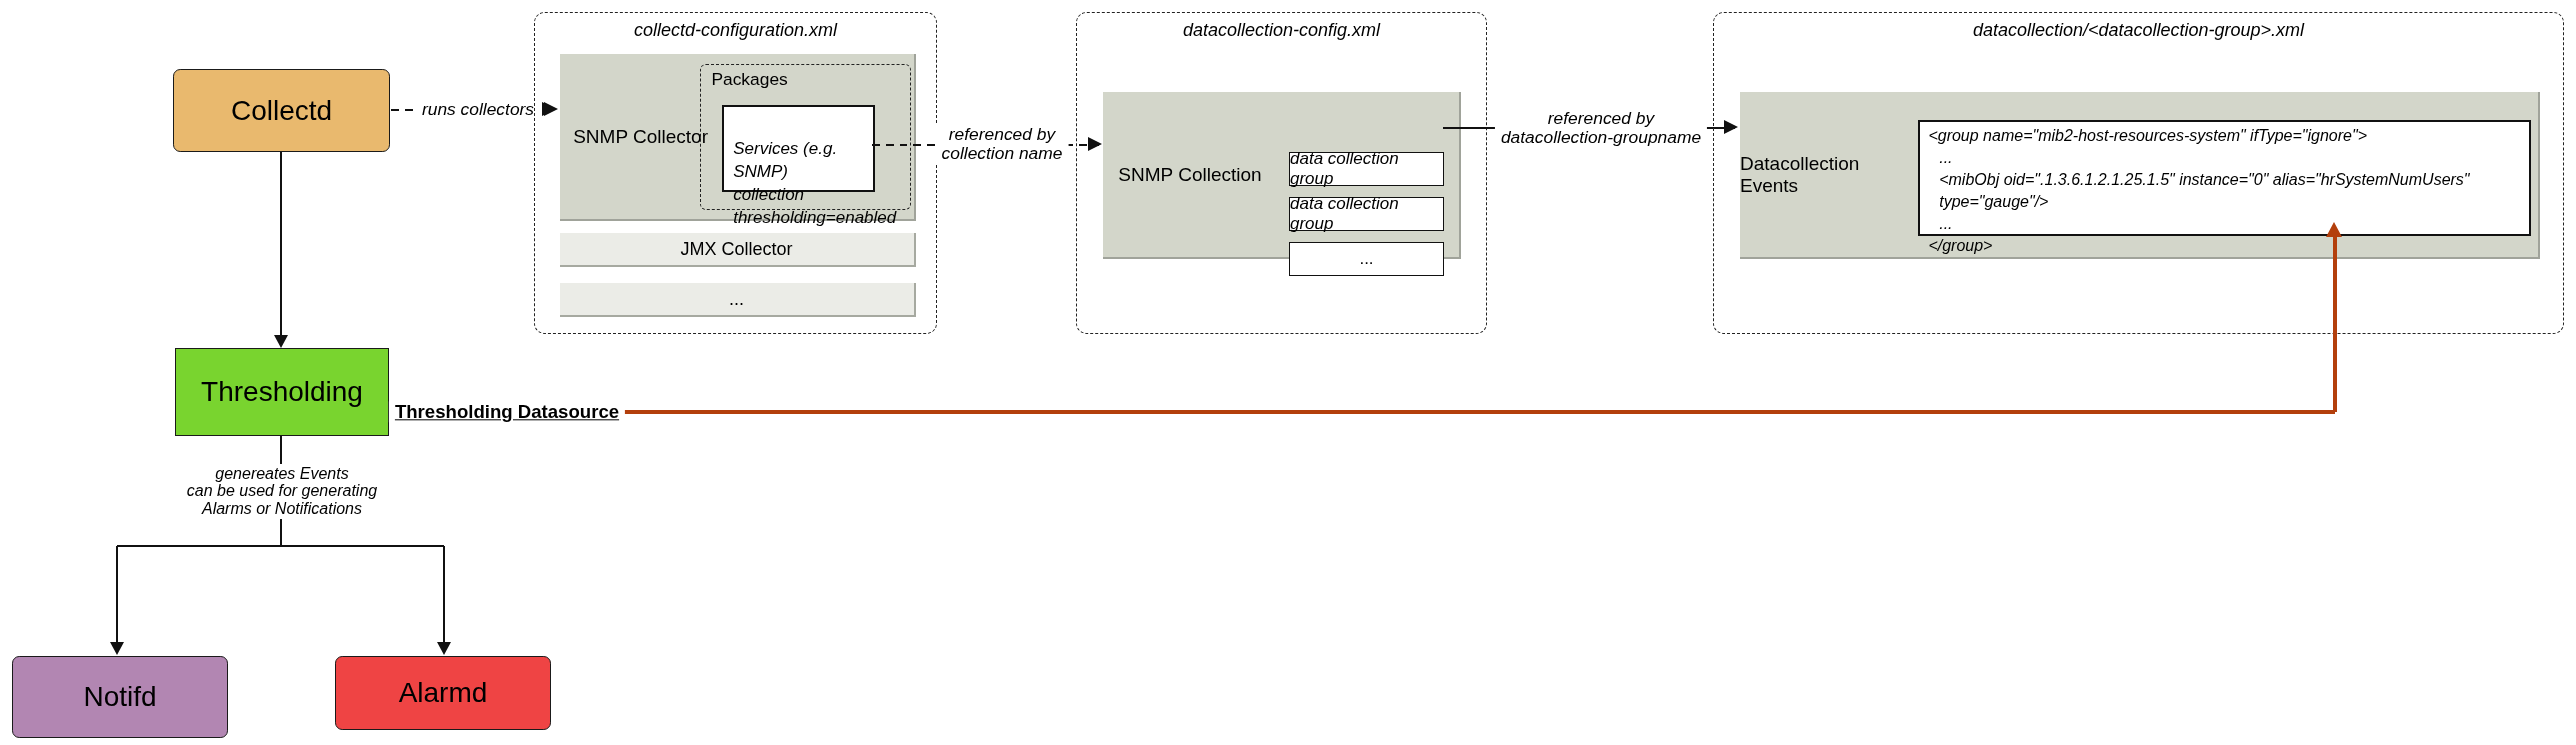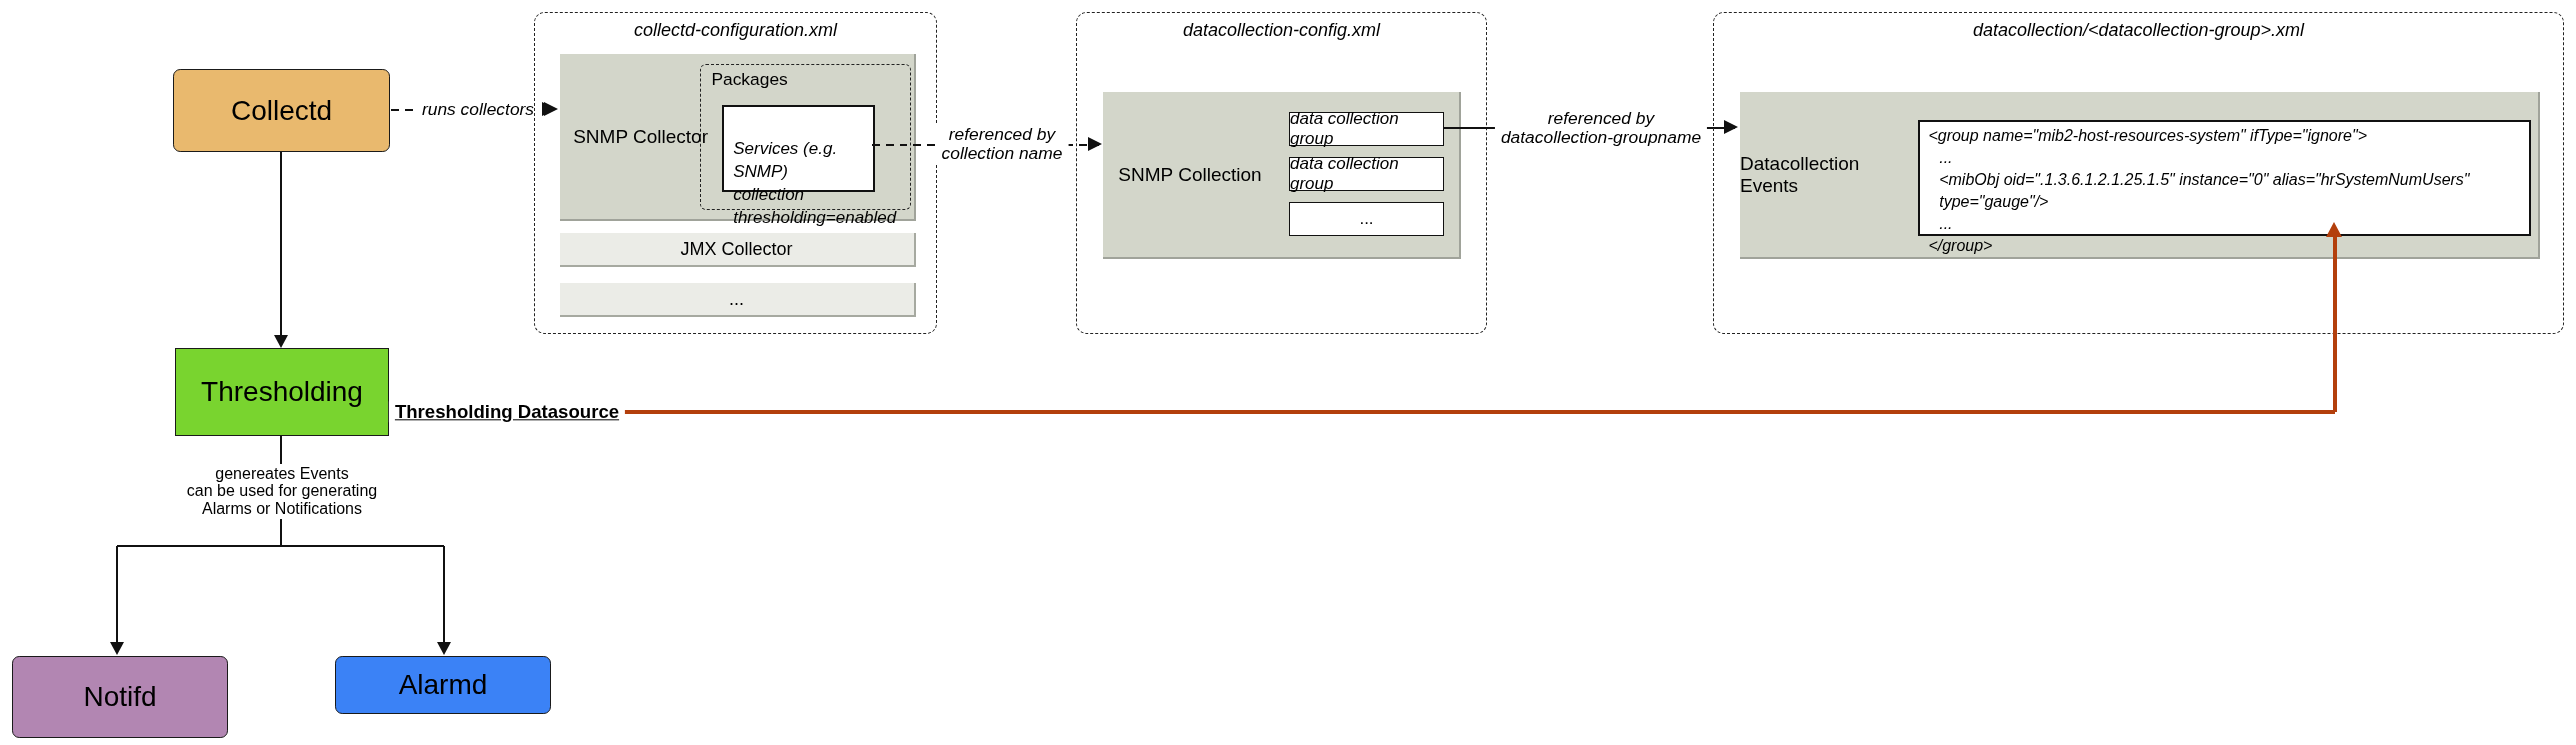--- a/index.html
+++ b/index.html
@@ -67,24 +67,24 @@
     text-decoration:underline;
   }
   .packages-label{position:absolute;top:4.8px;left:10.8px;}
   .services-text{
     position:absolute;font-style:italic;font-size:17px;line-height:23px;
     left:9.6px;top:50%;transform:translateY(-50%);margin-top:35px;
   }
   .row-box{
     position:absolute;background:#fff;border:1.8px solid #111;box-sizing:border-box;
     display:flex;align-items:center;justify-content:center;
-    font-size:17px;font-style:italic;
+    font-size:17px;font-style:italic;margin-top:40px;
   }
   .footer-note{
-    position:absolute;text-align:center;font-size:16px;line-height:17.4px;
+    position:absolute;text-align:center;font-style:italic;font-size:16px;line-height:17.4px;
   }
 </style>
 </head>
 <body>
 
 <div id="stage">
 
   <div class="node rounded" style="left:173px;top:69px;width:217px;height:83px;background:#e9b96e;">
     <span>Collectd</span>
   </div>
@@ -196,18 +196,18 @@
   <div class="vline" style="left:280px;top:519px;height:27.6px;"></div>
   <div class="hline" style="left:117px;top:545px;width:327px;"></div>
   <div class="vline" style="left:116px;top:546px;height:98px;"></div>
   <div class="vline" style="left:443px;top:546px;height:98px;"></div>
   <div class="arrow-down" style="left:110px;top:642px;"></div>
   <div class="arrow-down" style="left:437px;top:642px;"></div>
 
   <div class="node rounded" style="left:12px;top:656px;width:216px;height:82px;background:#b286b2;">
     <span>Notifd</span>
   </div>
-  <div class="node rounded" style="left:335px;top:656px;width:216px;height:58px;background:#3b82f6;">
+  <div class="node rounded" style="left:335px;top:656px;width:216px;height:74px;background:#ef4444;">
     <span>Alarmd</span>
   </div>
 
 </div>
 
 
 </body></html>

